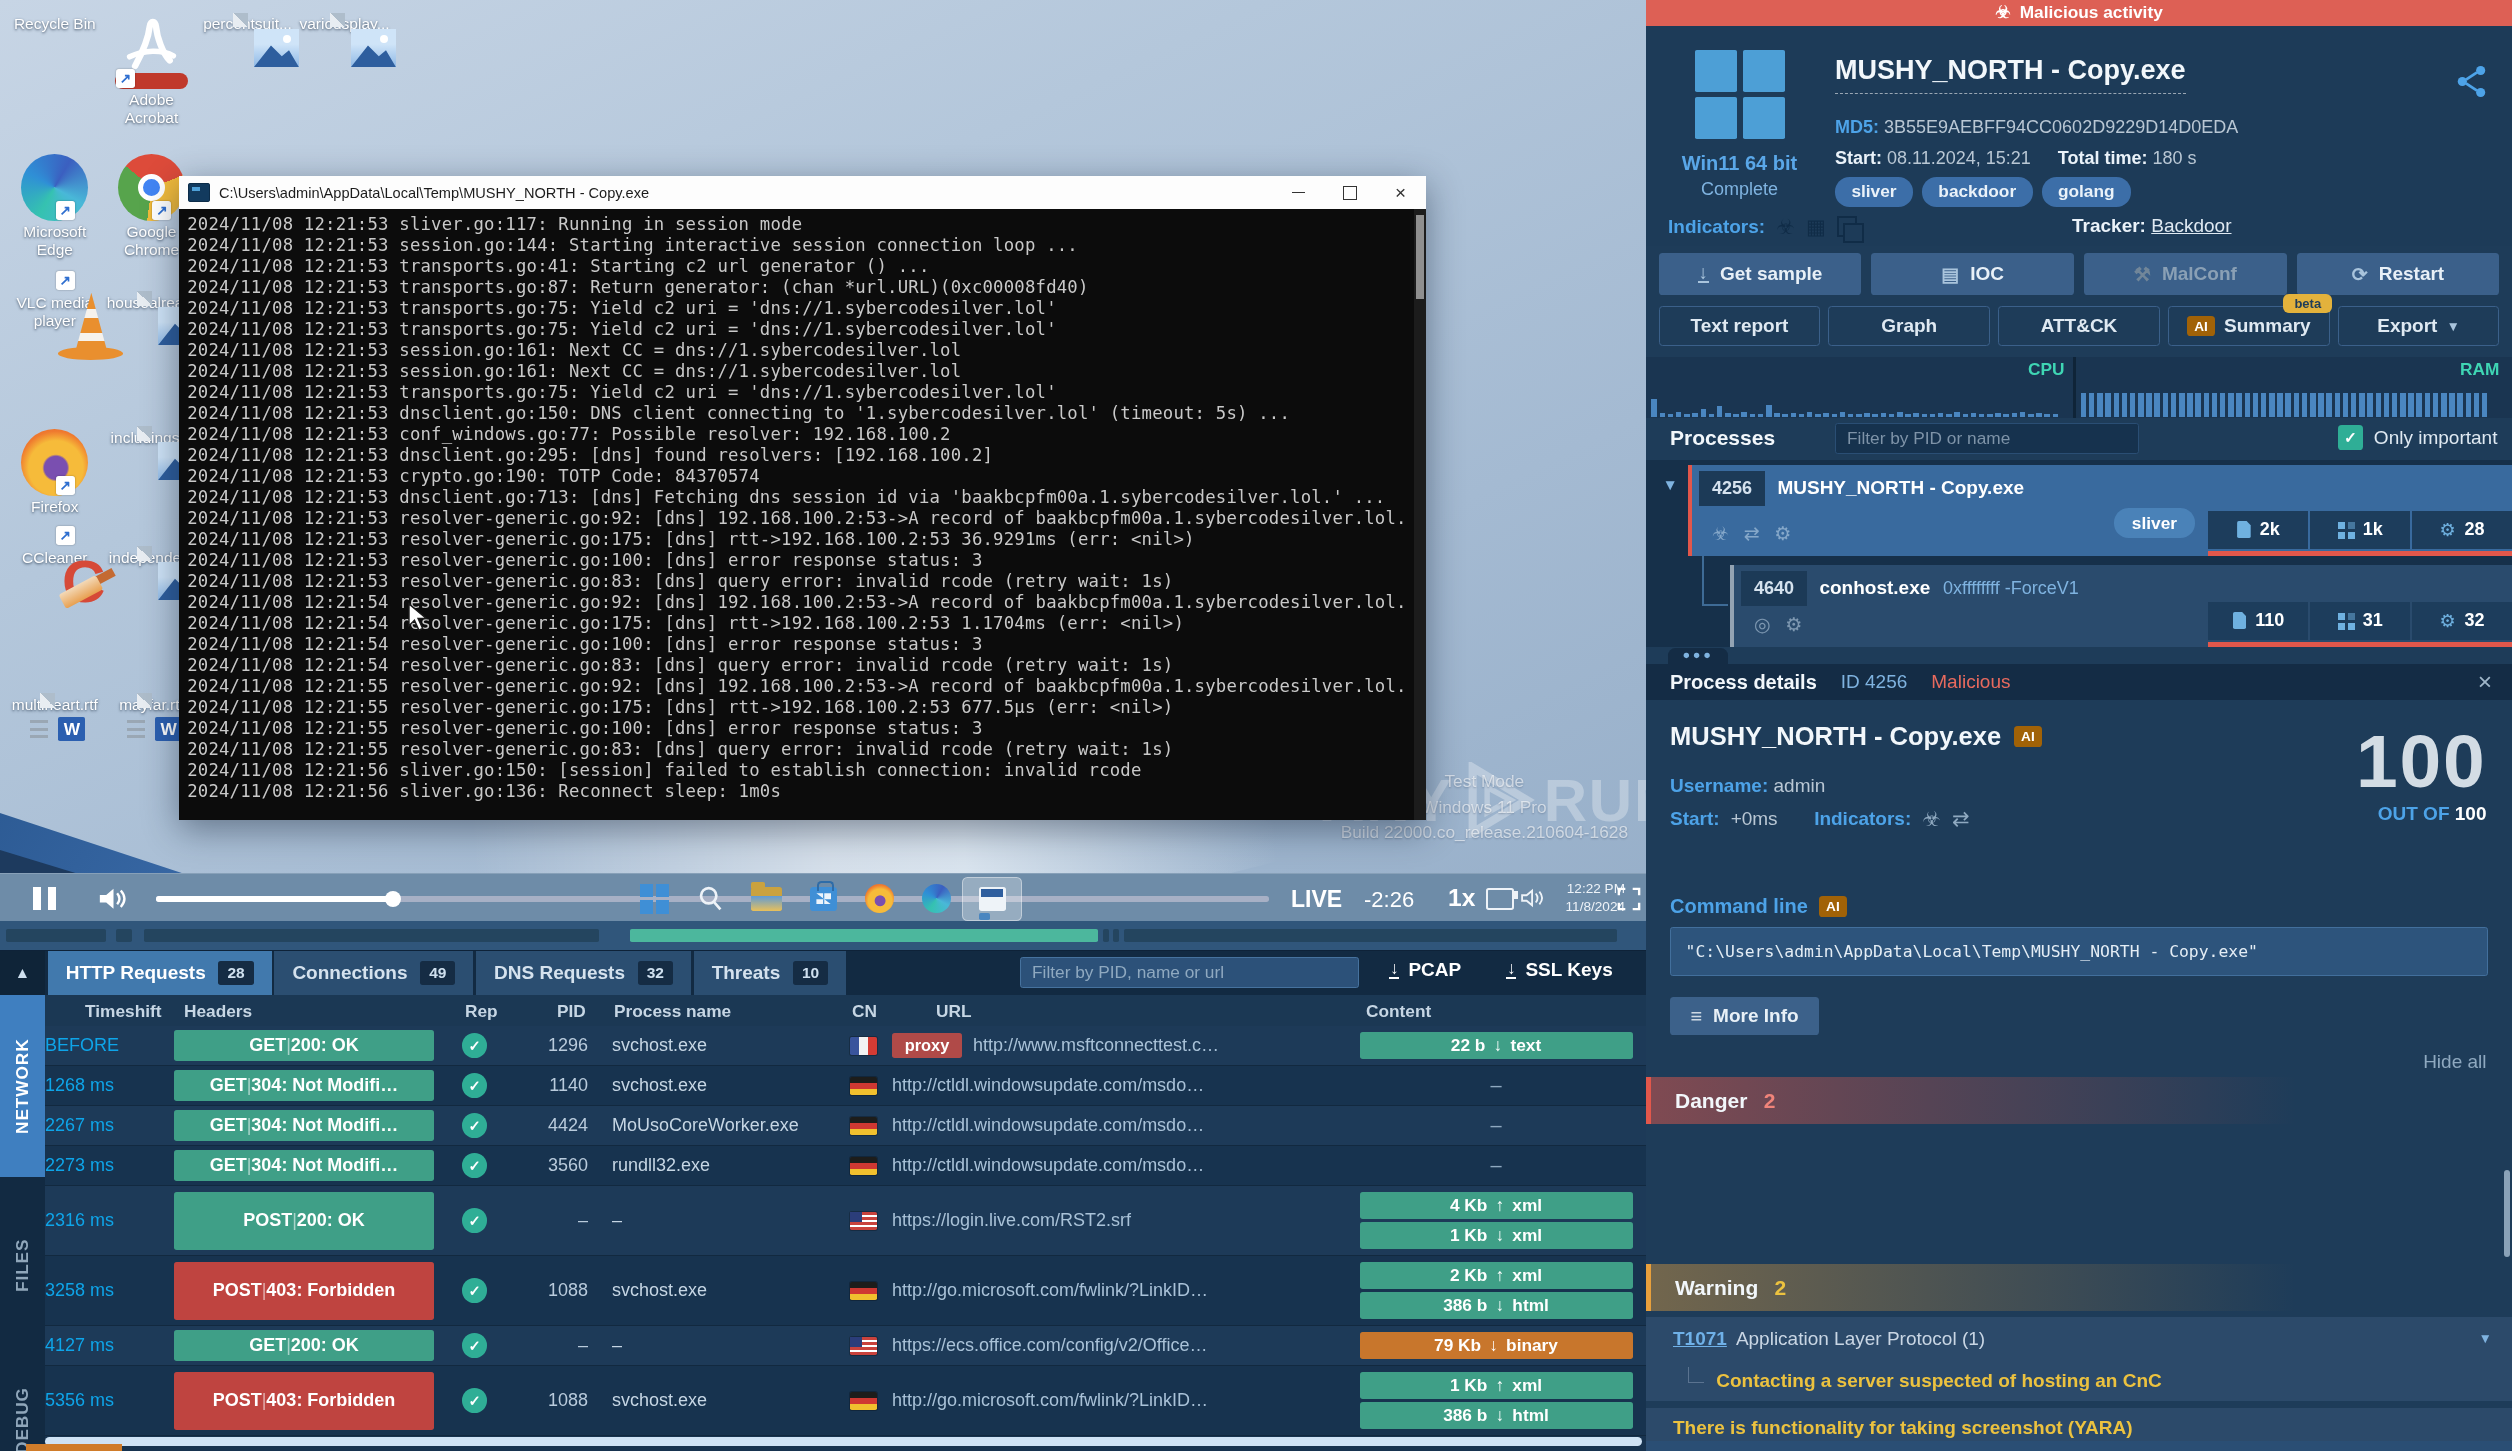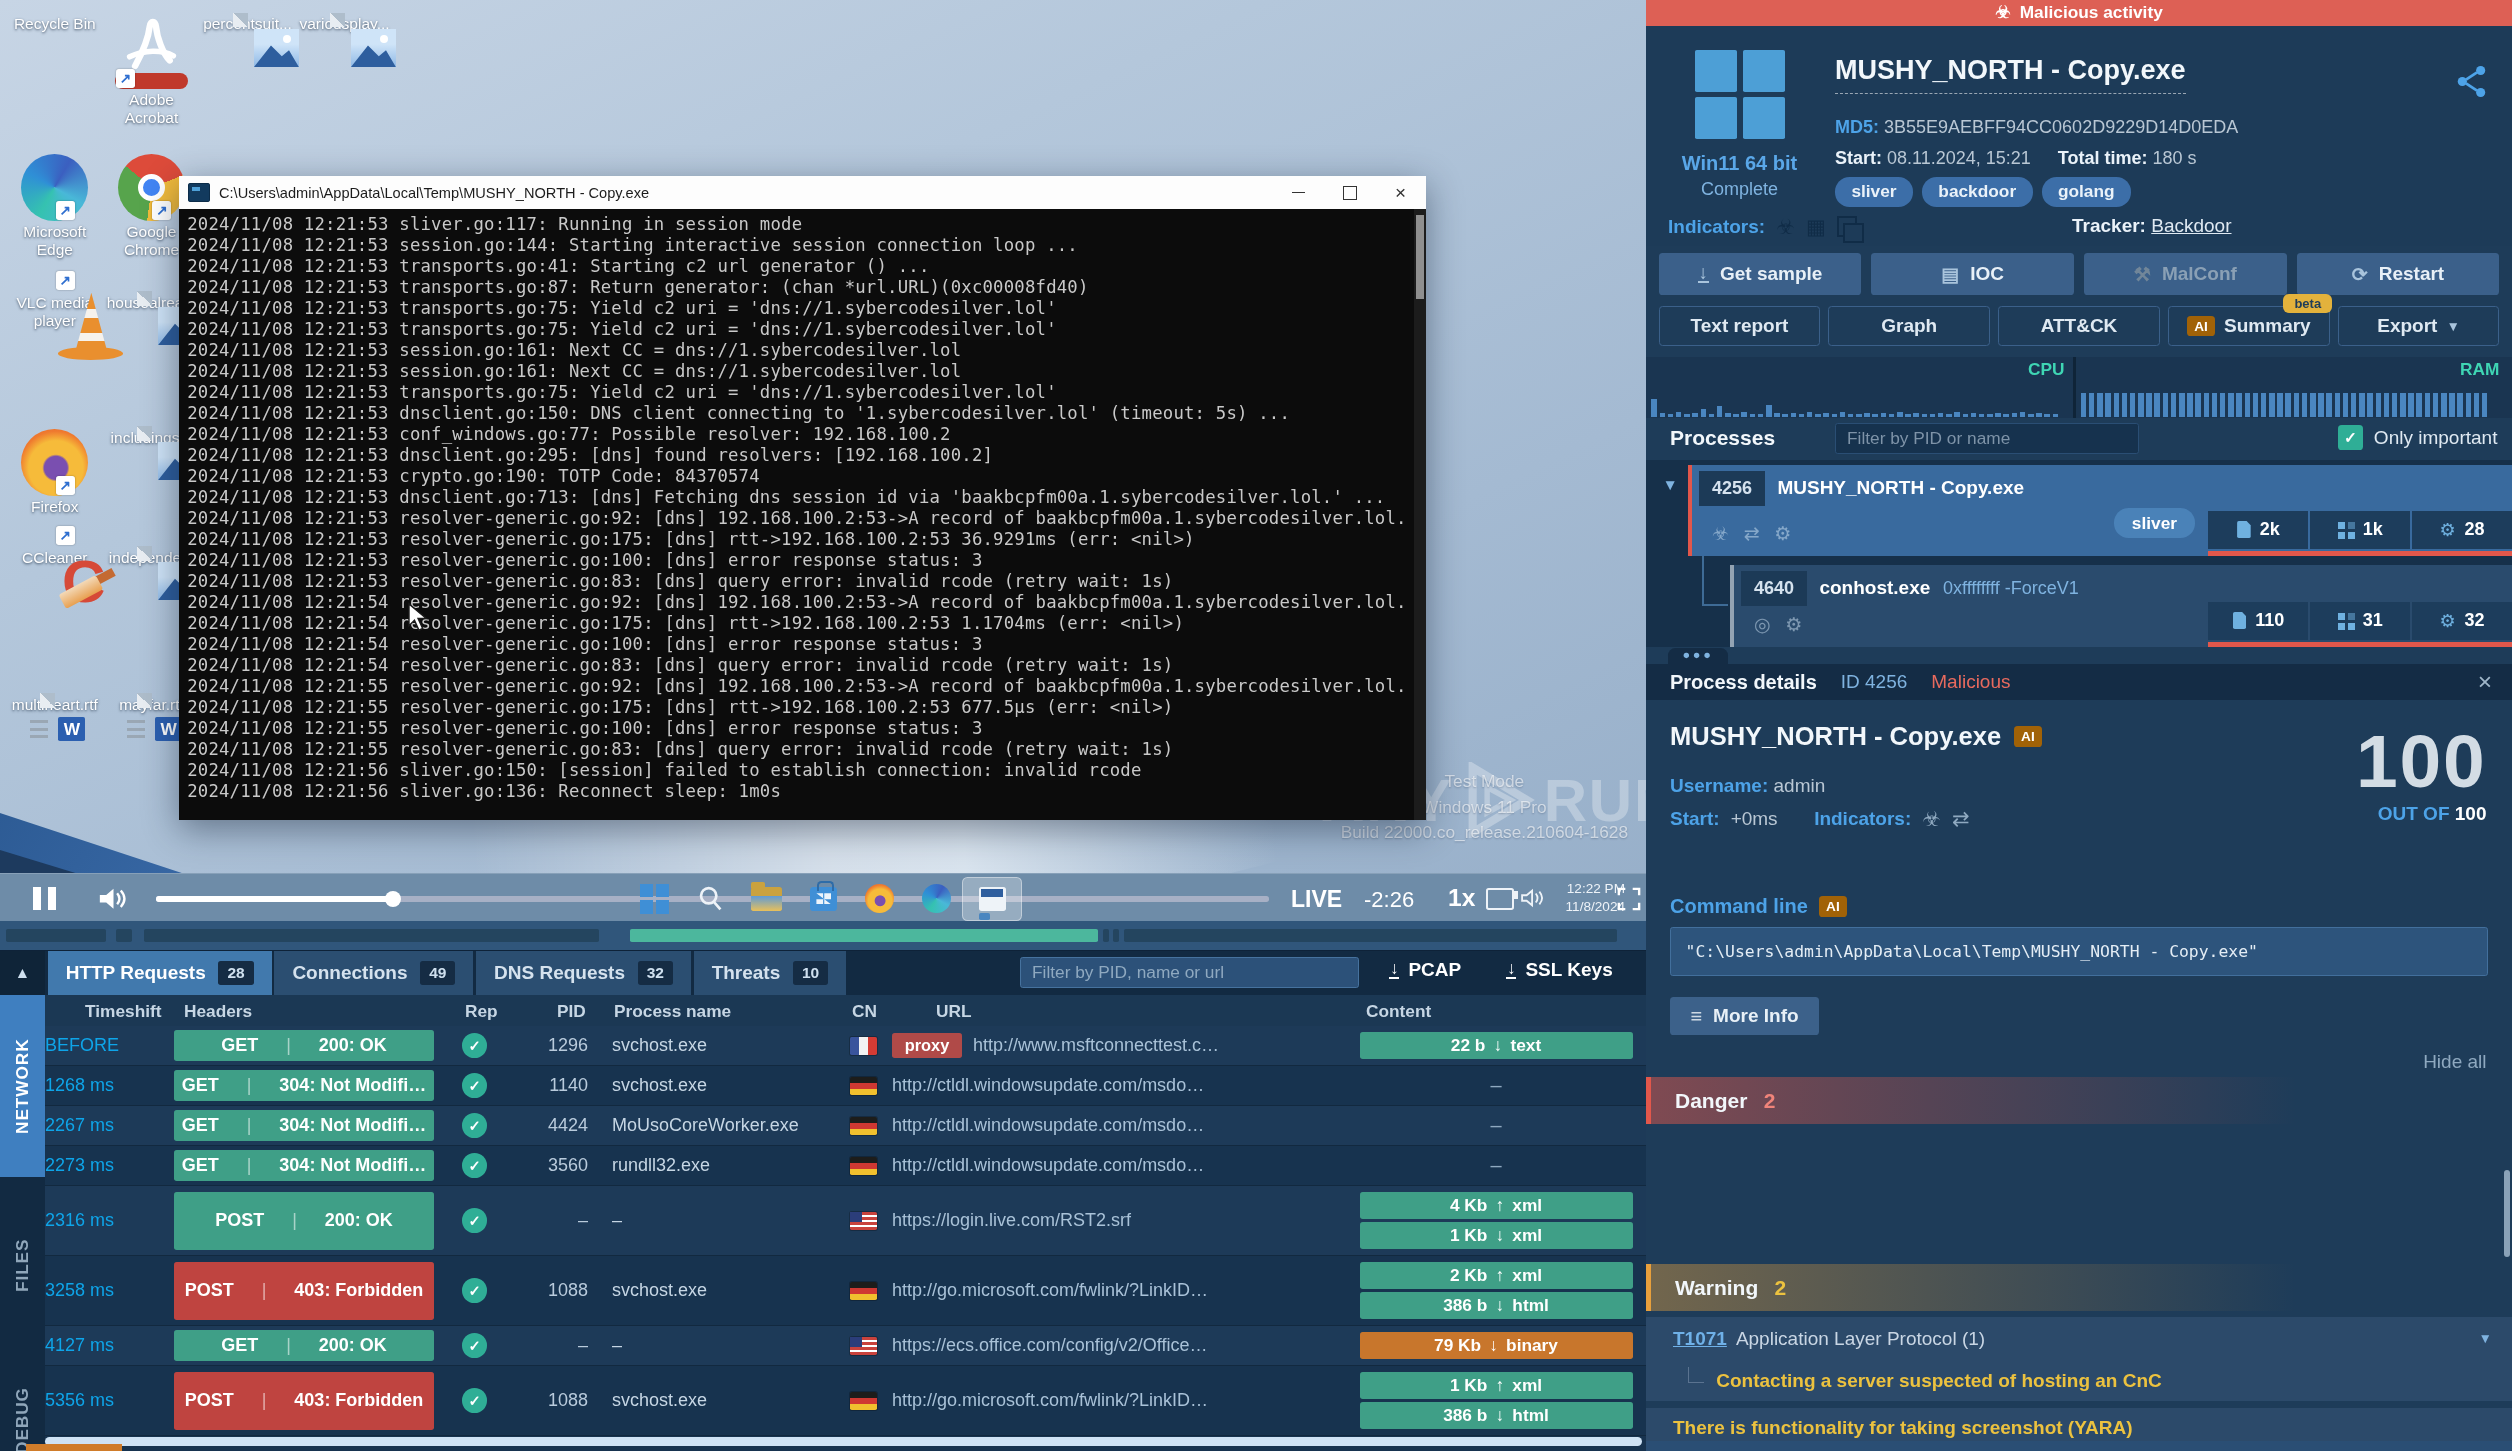--- a/index.html
+++ b/index.html
@@ -146,21 +146,21 @@
   .np-head span{position:absolute;top:5.5px;font-size:17.3px;font-weight:bold;color:#c6d6e4;}
   .np-rail{position:absolute;left:0;top:44px;width:45px;bottom:0;background:#122a42;}
   .railitem{width:45px;writing-mode:vertical-rl;transform:rotate(180deg);display:flex;align-items:center;justify-content:center;
     font-size:17.3px;font-weight:bold;letter-spacing:0.9px;color:#8fa6ba;cursor:pointer;}
   .railitem.active{background:#3f7fc0;color:#fff;}
   .np-rows{position:absolute;left:45px;top:75px;right:0;bottom:0;overflow:hidden;}
   .nrow{position:relative;display:flex;align-items:center;border-bottom:0.9px solid #12293f;box-sizing:border-box;}
   .nrow.alt{background:#1d3a58;}
   .c-ts{width:118px;color:#0ea5e9;font-size:18px;flex:none;}
   .c-hdr{width:273px;margin-left:11px;flex:none;display:flex;align-items:center;}
-  .mbadge{width:260px;border-radius:2.7px;display:flex;align-items:center;justify-content:center;gap:28px;
+  .mbadge{width:260px;border-radius:2.7px;display:flex;align-items:center;justify-content:center;gap:0;
     color:#fff;font-size:18px;font-weight:bold;}
   .mbadge .sep{opacity:.55;font-weight:normal;}
   .bg-ok{background:#3f9f87;}
   .bg-err{background:#bf4440;}
   .bg-warn{background:#c8762c;}
   .c-rep{width:55px;flex:none;display:flex;justify-content:center;}
   .repok{width:24.6px;height:24.6px;border-radius:50%;background:#2fae96;color:#fff;font-size:14.6px;font-weight:bold;
     display:flex;align-items:center;justify-content:center;}
   .c-pid{width:86px;text-align:right;color:#b9cbdc;font-size:18px;flex:none;}
   .c-proc{width:246px;padding-left:24px;color:#c6d6e4;font-size:18px;flex:none;box-sizing:border-box;

